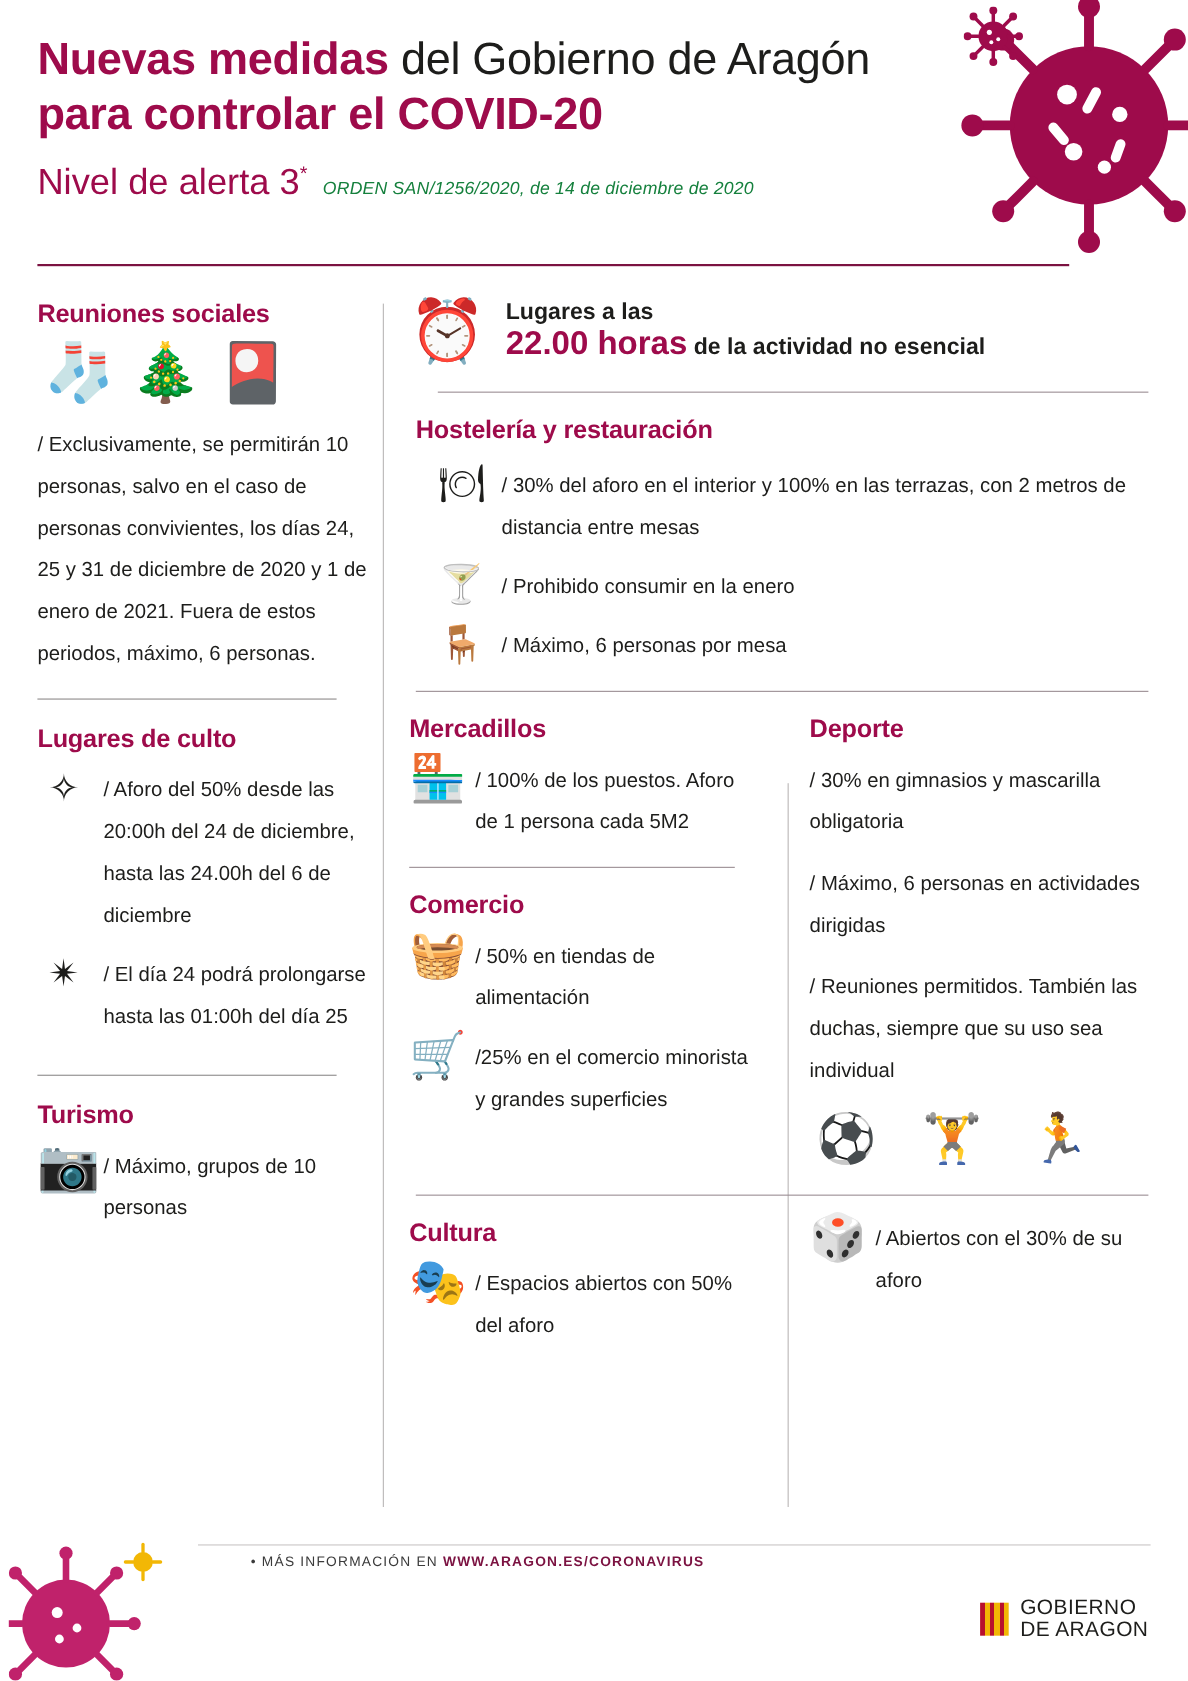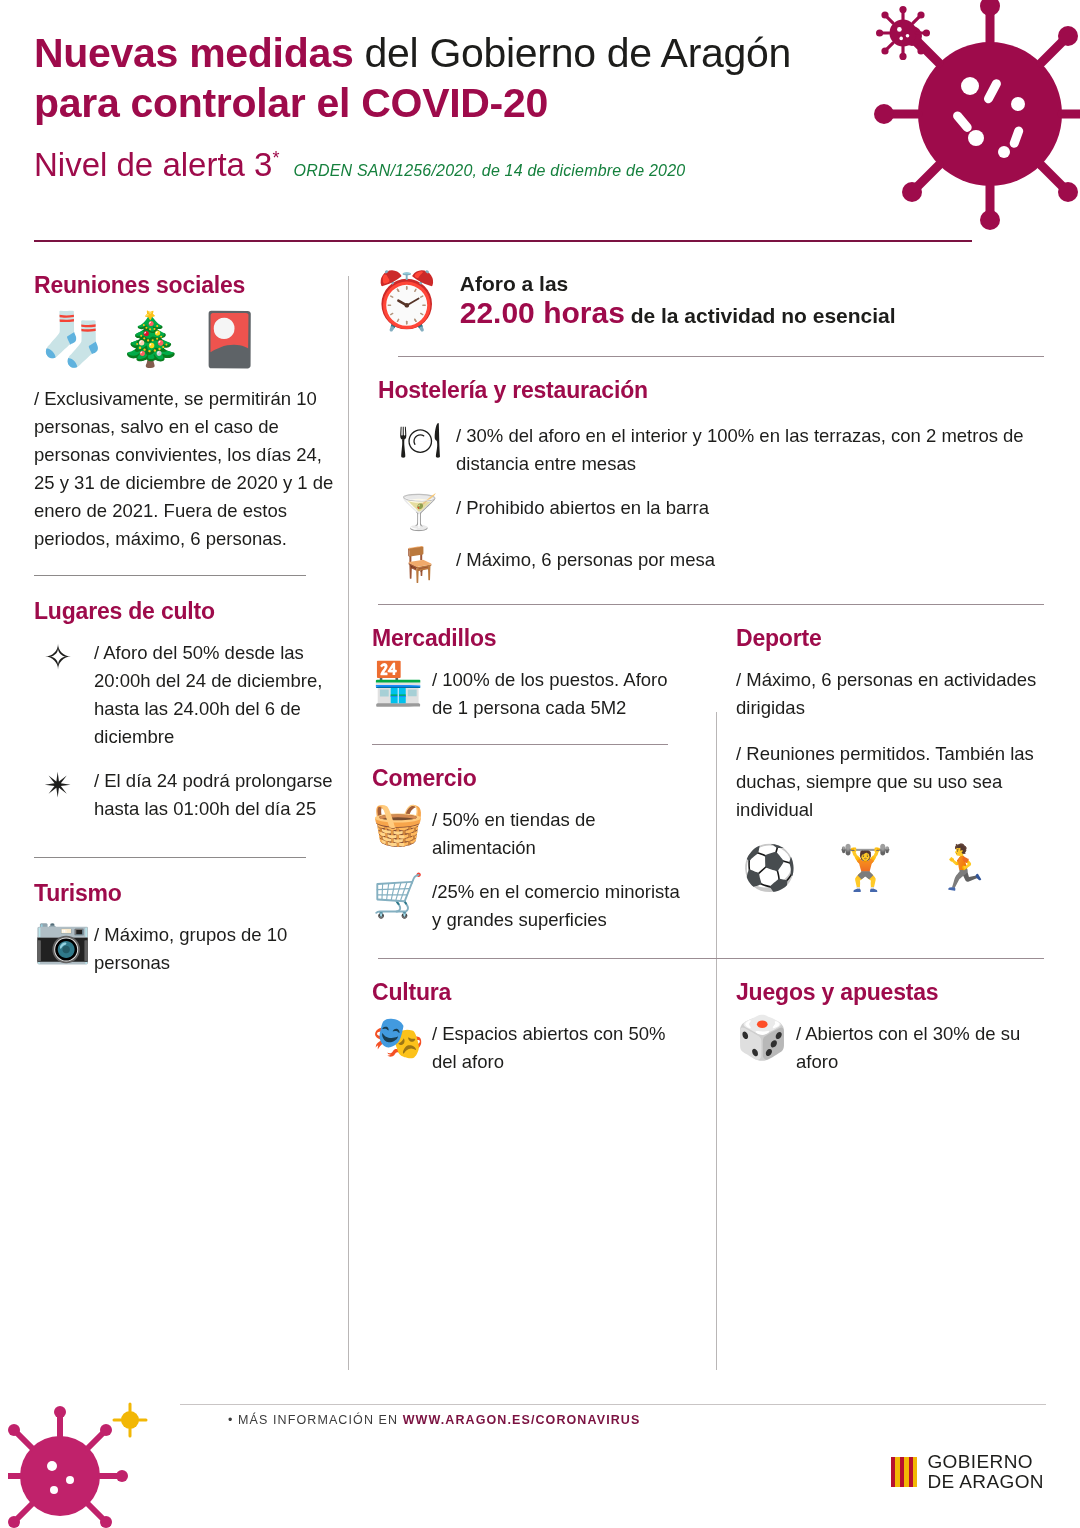--- a/index.html
+++ b/index.html
@@ -32,21 +32,21 @@
   
   .col-divider { position: absolute; background: #b9b6b6; width: 1px; }
 
   .colA { position: absolute; left: 34px; top: 272px; width: 300px; }
   .colBC { position: absolute; left: 372px; top: 272px; width: 672px; }
 
   .sec-title {
     color: #9e0b4b; font-weight: 700; font-size: 23px; letter-spacing: -.2px;
     margin-bottom: 14px;
   }
-  .txt { font-size: 18.5px; line-height: 28px; color: #1d1d1b; }
+  .txt { font-size: 18.5px; line-height: 38px; color: #1d1d1b; }
 
   .emoji-row { display: flex; align-items: flex-end; gap: 14px; margin: 4px 0 20px 6px; }
   .emoji { font-size: 52px; line-height: 1; }
 
   .item { display: flex; gap: 12px; align-items: flex-start; margin-bottom: 16px; }
   .item .ico { font-size: 34px; line-height: 36px; flex: 0 0 auto; width: 48px; text-align: center; }
   .item .body { flex: 1; }
 
   
   .closing { display: flex; align-items: center; gap: 18px; }
@@ -188,39 +188,39 @@
         <div class="body txt">/ Máximo, grupos de 10 personas</div>
       </div>
     </div>
   </div>
 
   <div class="colBC">
 
     <div class="closing">
       <div class="clock">⏰</div>
       <div class="ctext">
-        <div class="l1">Aforo a las</div>
+        <div class="l1">Lugares a las</div>
         <div class="l2">
           <span class="big">22.00 horas</span><span class="rest"> de la actividad no esencial</span>
         </div>
       </div>
     </div>
 
     <div class="wide-line" style="margin-left:26px; width:646px; margin-top:26px;"></div>
 
     <div style="padding-left:6px;">
       <div class="sec-title" style="margin-bottom:18px;">Hostelería y restauración</div>
       <div style="padding-left:18px;">
         <div class="item">
           <div class="ico">🍽</div>
           <div class="body txt">/ 30% del aforo en el interior y 100% en las terrazas, con 2 metros de distancia entre mesas</div>
         </div>
         <div class="item">
           <div class="ico">🍸</div>
-          <div class="body txt">/ Prohibido abiertos en la barra</div>
+          <div class="body txt">/ Prohibido consumir en la enero</div>
         </div>
         <div class="item">
           <div class="ico">🪑</div>
           <div class="body txt">/ Máximo, 6 personas por mesa</div>
         </div>
       </div>
     </div>
 
     <div class="wide-line" style="margin-left:6px; width:666px; margin-top:22px;"></div>
 
@@ -246,20 +246,21 @@
           <div class="item">
             <div class="ico" style="font-size:42px;">🛒</div>
             <div class="body txt">/25% en el comercio minorista y grandes superficies</div>
           </div>
         </div>
       </div>
 
       <div class="subcol right">
         <div>
           <div class="sec-title">Deporte</div>
+          <div class="txt" style="margin-bottom:18px;">/ 30% en gimnasios y mascarilla obligatoria</div>
           <div class="txt" style="margin-bottom:18px;">/ Máximo, 6 personas en actividades dirigidas</div>
           <div class="txt">/ Reuniones permitidos. También las duchas, siempre que su uso sea individual</div>
           <div class="emoji-row" style="gap:42px; margin-top:22px;">
             <span class="emoji" style="font-size:44px;">⚽</span>
             <span class="emoji" style="font-size:44px;">🏋</span>
             <span class="emoji" style="font-size:44px;">🏃</span>
           </div>
         </div>
       </div>
     </div>
@@ -267,21 +268,20 @@
     <div class="wide-line" style="margin-left:6px; width:666px; margin-top:8px;"></div>
     <div class="subgrid">
       <div class="subcol">
         <div class="sec-title">Cultura</div>
         <div class="item">
           <div class="ico" style="font-size:42px;">🎭</div>
           <div class="body txt">/ Espacios abiertos con 50% del aforo</div>
         </div>
       </div>
       <div class="subcol right">
-        <div class="sec-title">Juegos y apuestas</div>
         <div class="item">
           <div class="ico" style="font-size:42px;">🎲</div>
           <div class="body txt">/ Abiertos con el 30% de su aforo</div>
         </div>
       </div>
     </div>
   </div>
 
   <div class="footer-rule"></div>
   <div class="footer-info">

